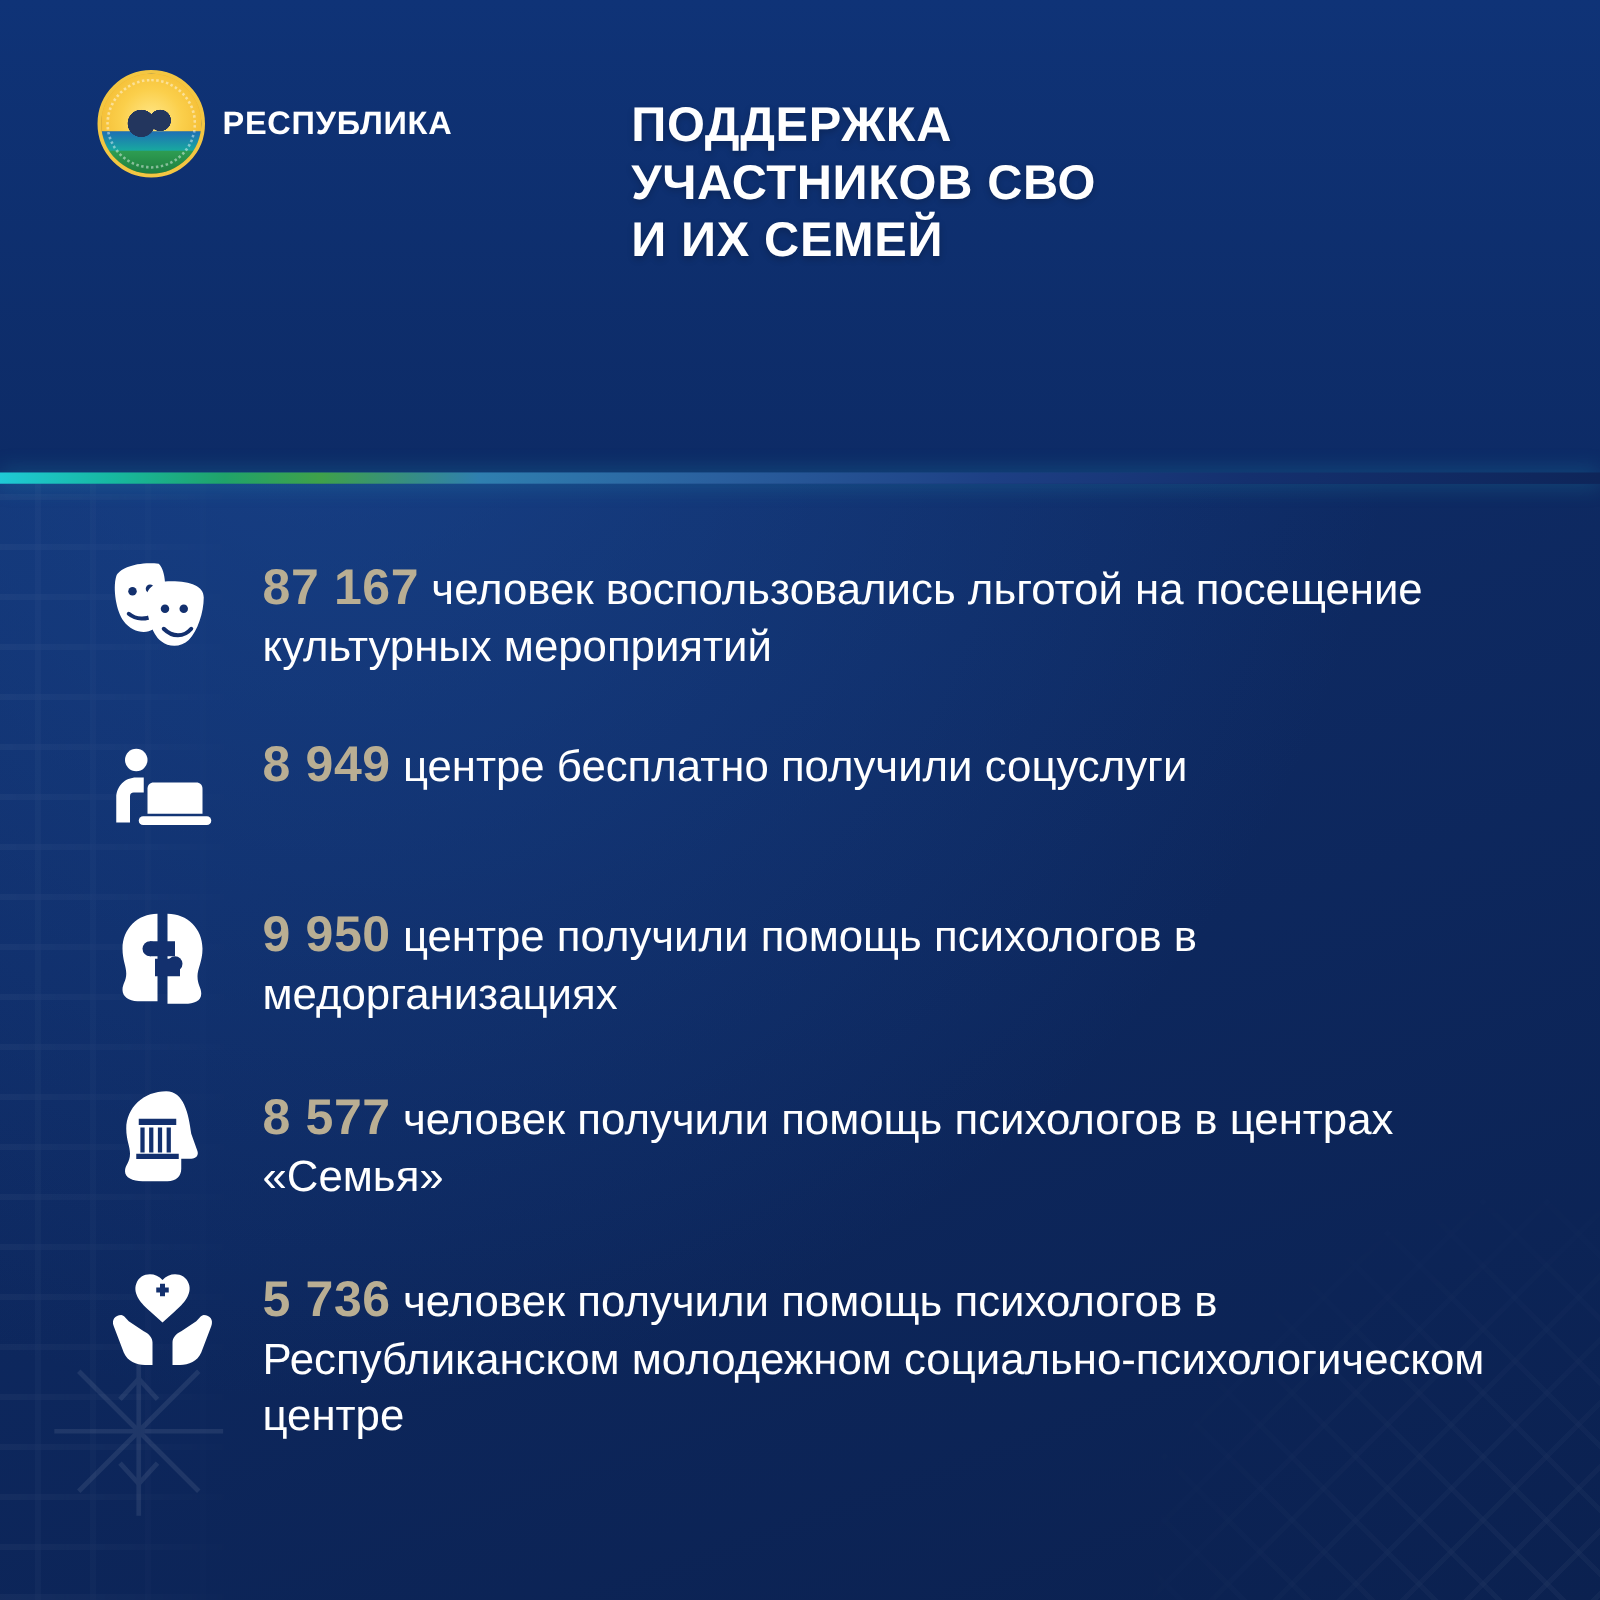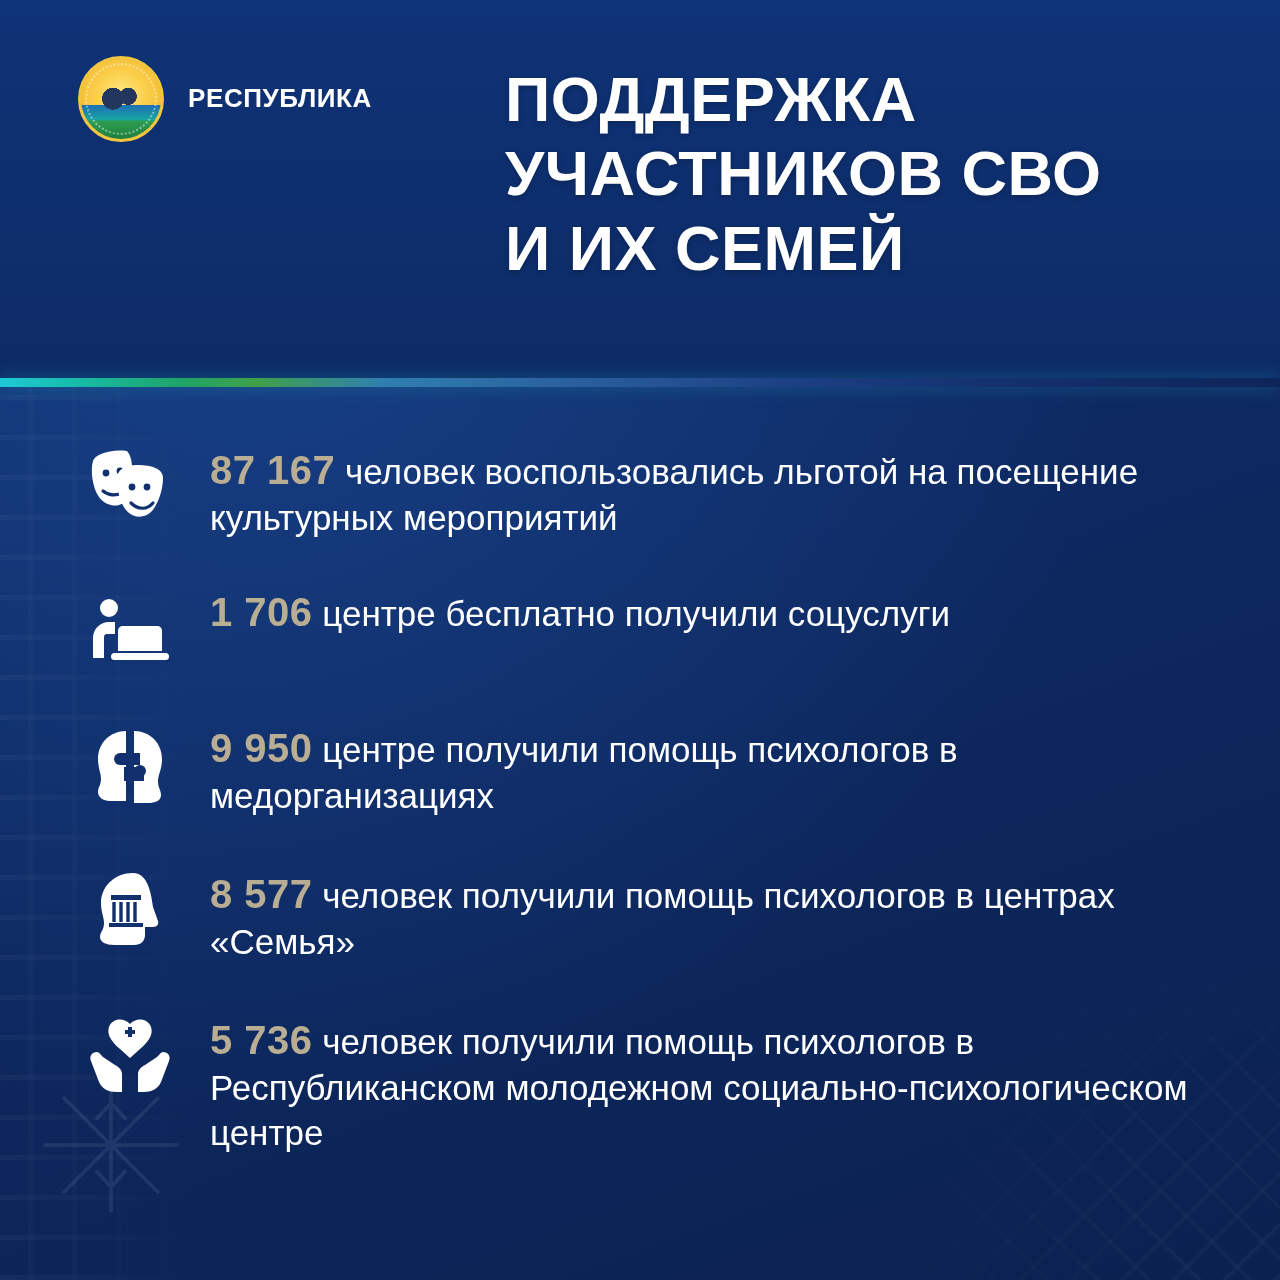--- a/index.html
+++ b/index.html
@@ -67,21 +67,21 @@
     height: 378px;
     background: linear-gradient(180deg, #0f3377 0%, #0d2b66 100%);
   }
 
   .brand {
     position: absolute;
     left: 78px;
     top: 56px;
     display: flex;
     align-items: center;
-    gap: 24px;
+    gap: 14px;
   }
 
   .emblem {
     width: 86px;
     height: 86px;
     border-radius: 50%;
     background: radial-gradient(circle at 50% 42%, #ffd84d 0%, #f0b429 55%, #d89a1a 100%);
     border: 3px solid #f3c642;
     position: relative;
     flex: 0 0 auto;
@@ -117,24 +117,24 @@
     font-weight: 700;
     font-size: 26px;
     line-height: 1.12;
     letter-spacing: 0.6px;
     text-transform: uppercase;
   }
 
   .title {
     position: absolute;
     left: 505px;
-    top: 62px;
+    top: 78px;
     color: #ffffff;
     font-weight: 800;
-    font-size: 63px;
+    font-size: 39px;
     line-height: 1.18;
     letter-spacing: 0.5px;
     text-transform: uppercase;
     text-shadow: 0 2px 6px rgba(0,0,0,0.22);
   }
 
   
   .divider {
     position: relative;
     height: 9px;
@@ -279,21 +279,21 @@
     <div class="item item--2">
       <div class="icon-box">
         <svg width="86" height="70" viewBox="0 0 86 70" fill="#ffffff">
           <circle cx="22" cy="12" r="9"></circle>
           <path d="M6 62 v-20 c0-9 7-16 16-16 h6 v12 h-8 c-2 0-3 1-3 3 v21z"></path>
           <path d="M36 30 h34 c3 0 5 2 5 5 v20 h-44 v-20 c0-3 2-5 5-5z"></path>
           <rect x="24" y="57" width="58" height="7" rx="3.5"></rect>
         </svg>
       </div>
       <div class="item-text">
-        <span class="num">1 706</span><span> центре бесплатно получили соцуслуги</span>
+        <span class="num">8 949</span><span> центре бесплатно получили соцуслуги</span>
       </div>
     </div>
 
     <div class="item item--3">
       <div class="icon-box">
         <svg width="80" height="80" viewBox="0 0 80 80" fill="#ffffff">
           <path d="M36 4 C20 4 8 16 8 32 c0 9 3 14 3 20 0 6-3 8-3 13 0 5 5 9 12 9 h16 V4z"></path>
           <path d="M44 4 c16 0 28 12 28 28 0 10-4 16-4 22 0 7 3 9 3 14 0 6-6 8-13 8 H44z"></path>
           <path d="M30 26 h20 v12 h-20z" fill="#13306e"></path>
           <circle cx="30" cy="32" r="6" fill="#13306e"></circle>

